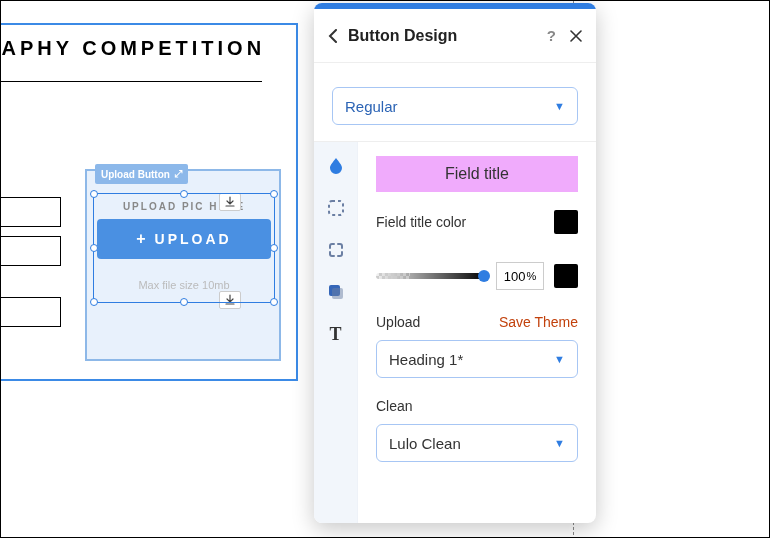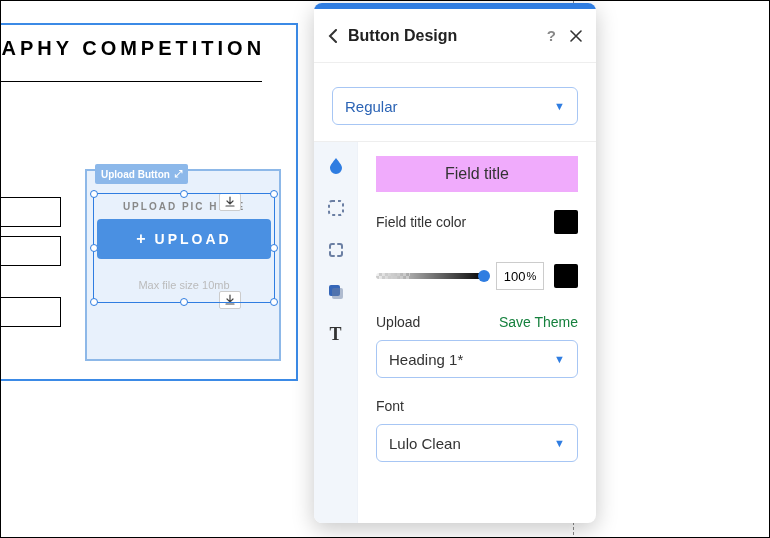--- a/index.html
+++ b/index.html
@@ -63,21 +63,21 @@
   .row { display:flex; align-items:center; justify-content:space-between; margin-bottom:28px; font-size:14px; color:#333; }
   .swatch { width:24px; height:24px; background:#000; border-radius:2px; }
   .rowcol { display:flex; flex-direction:column; gap:10px; margin-bottom:24px;}
   .label { font-size:14px; color:#333; }
   .opacity-row { display:flex; align-items:center; gap:10px; }
   .slider { position:relative; flex:1; height:6px; border-radius:3px; background:linear-gradient(90deg, rgba(0,0,0,0.05) 0%, #000 100%); }
   .slider .checker { position:absolute; left:0; top:0; bottom:0; width:34px; background-image:linear-gradient(45deg,#ccc 25%,transparent 25%),linear-gradient(-45deg,#ccc 25%,transparent 25%),linear-gradient(45deg,transparent 75%,#ccc 75%),linear-gradient(-45deg,transparent 75%,#ccc 75%); background-size:6px 6px; background-position:0 0,0 3px,3px -3px,-3px 0; border-top-left-radius:3px; border-bottom-left-radius:3px;}
   .thumb { position:absolute; right:-4px; top:-3px; width:12px; height:12px; background:#2f7de1; border-radius:50%; }
   .pct-box { width:48px; height:28px; border:1px solid #ccc; border-radius:0; display:flex; align-items:center; justify-content:center; font-size:13px; color:#000000; }
   .theme-row { display:flex; align-items:center; justify-content:space-between; font-size:14px; margin-bottom:10px;}
-  .link { color:#15803d; font-size:14px; }
+  .link { color:#c2410c; font-size:14px; }
   .select2 { height:38px; border:1px solid #a7c6f4; border-radius:6px; display:flex; align-items:center; padding:0 12px; font-size:15px; color:#333; justify-content:space-between; margin-bottom:20px;}
   svg { display:block; }
 </style>
 </head>
 <body>
 
 <div class="canvas">
   <div class="vguide"></div>
 
   <div class="page-frame">
@@ -195,20 +195,20 @@
         </div>
       </div>
       <div class="theme-row">
         <span class="label">Upload</span>
         <span class="link">Save Theme</span>
       </div>
       <div class="select2">
         <span>Heading 1*</span>
         <span class="chv" style="color:#2f7de1;font-size:11px">▼</span>
       </div>
-      <div class="label" style="margin-bottom:10px">Font</div>
+      <div class="label" style="margin-bottom:10px">Clean</div>
       <div class="select2" style="margin-bottom:0">
         <span>Lulo Clean</span>
         <span class="chv" style="color:#2f7de1;font-size:11px">▼</span>
       </div>
     </div>
   </div>
 </div>
 
 </body></html>

